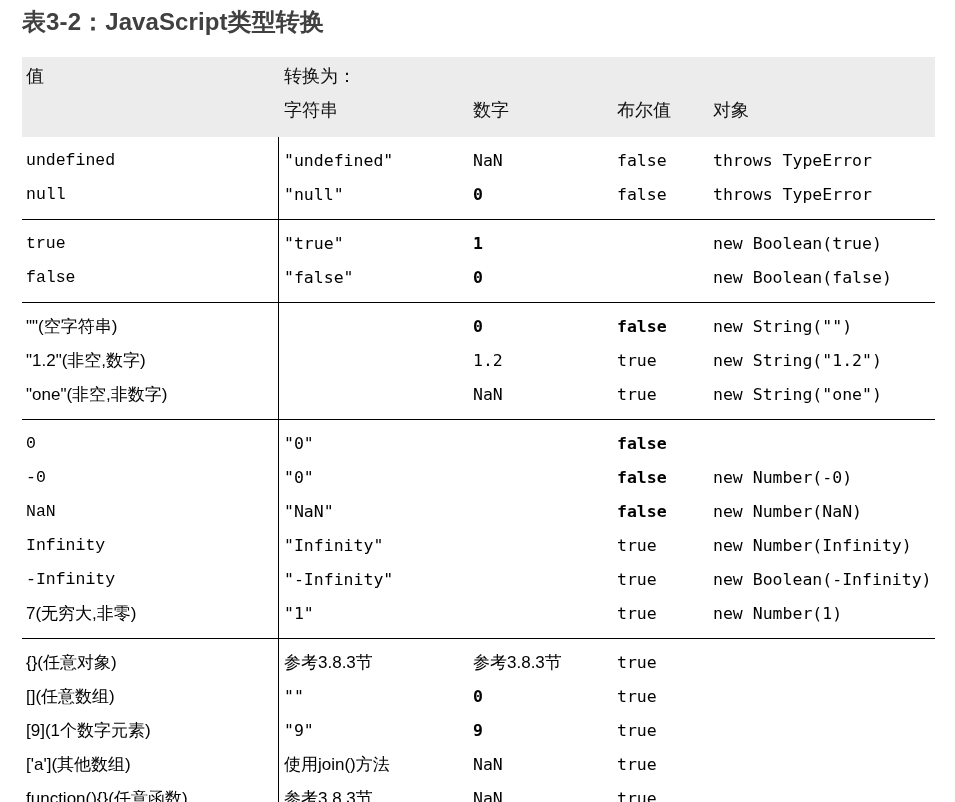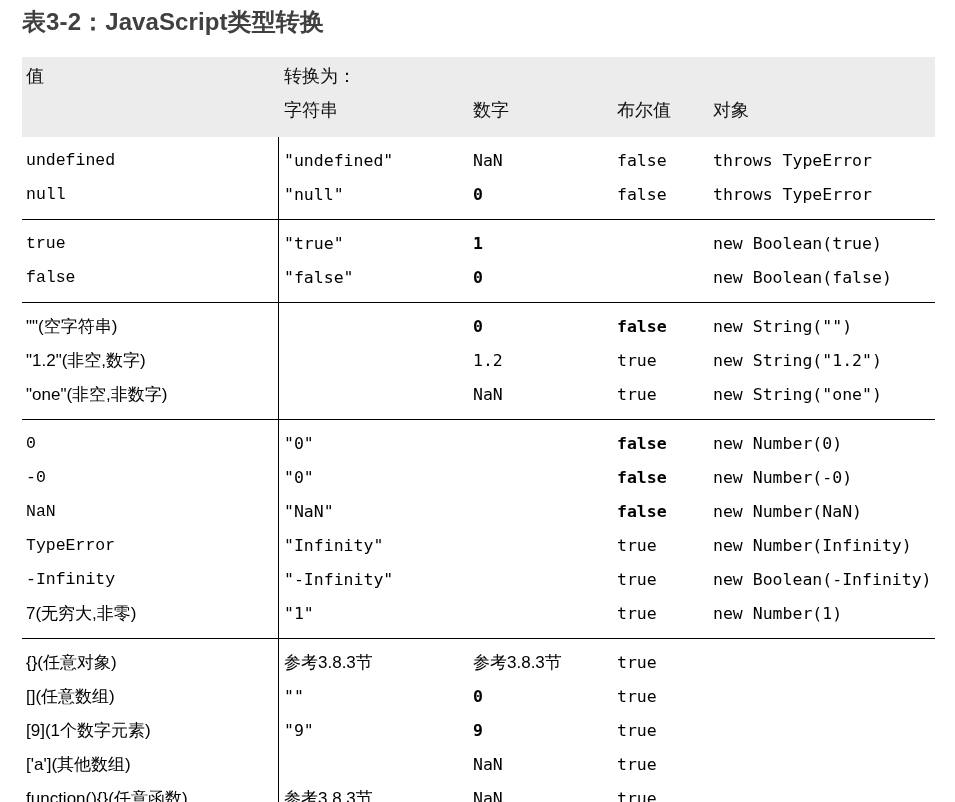--- a/index.html
+++ b/index.html
@@ -180,36 +180,35 @@
             <div class="cell c-number">NaN</div>
             <div class="cell c-boolean">true</div>
             <div class="cell c-object">new String("one")</div>
           </div>
         </div>
         <div class="rowgroup">
           <div class="row">
             <div class="cell c-value">0</div>
             <div class="cell c-string">"0"</div>
             <div class="cell c-boolean bold">false</div>
-            <div class="cell c-object">new Number(0)</div>
           </div>
           <div class="row">
             <div class="cell c-value">-0</div>
             <div class="cell c-string">"0"</div>
             <div class="cell c-boolean bold">false</div>
             <div class="cell c-object">new Number(-0)</div>
           </div>
           <div class="row">
             <div class="cell c-value">NaN</div>
             <div class="cell c-string">"NaN"</div>
             <div class="cell c-boolean bold">false</div>
             <div class="cell c-object">new Number(NaN)</div>
           </div>
           <div class="row">
-            <div class="cell c-value">TypeError</div>
+            <div class="cell c-value">Infinity</div>
             <div class="cell c-string">"Infinity"</div>
             <div class="cell c-boolean">true</div>
             <div class="cell c-object">new Number(Infinity)</div>
           </div>
           <div class="row">
             <div class="cell c-value">-Infinity</div>
             <div class="cell c-string">"-Infinity"</div>
             <div class="cell c-boolean">true</div>
             <div class="cell c-object">new Boolean(-Infinity)</div>
           </div>
@@ -234,20 +233,21 @@
             <div class="cell c-boolean">true</div>
           </div>
           <div class="row">
             <div class="cell c-value cjk">[9](1个数字元素)</div>
             <div class="cell c-string">"9"</div>
             <div class="cell c-number bold">9</div>
             <div class="cell c-boolean">true</div>
           </div>
           <div class="row">
             <div class="cell c-value cjk">['a'](其他数组)</div>
+            <div class="cell c-string cjk">使用join()方法</div>
             <div class="cell c-number">NaN</div>
             <div class="cell c-boolean">true</div>
           </div>
           <div class="row">
             <div class="cell c-value cjk">function(){}(任意函数)</div>
             <div class="cell c-string cjk">参考3.8.3节</div>
             <div class="cell c-number">NaN</div>
             <div class="cell c-boolean">true</div>
           </div>
         </div>

